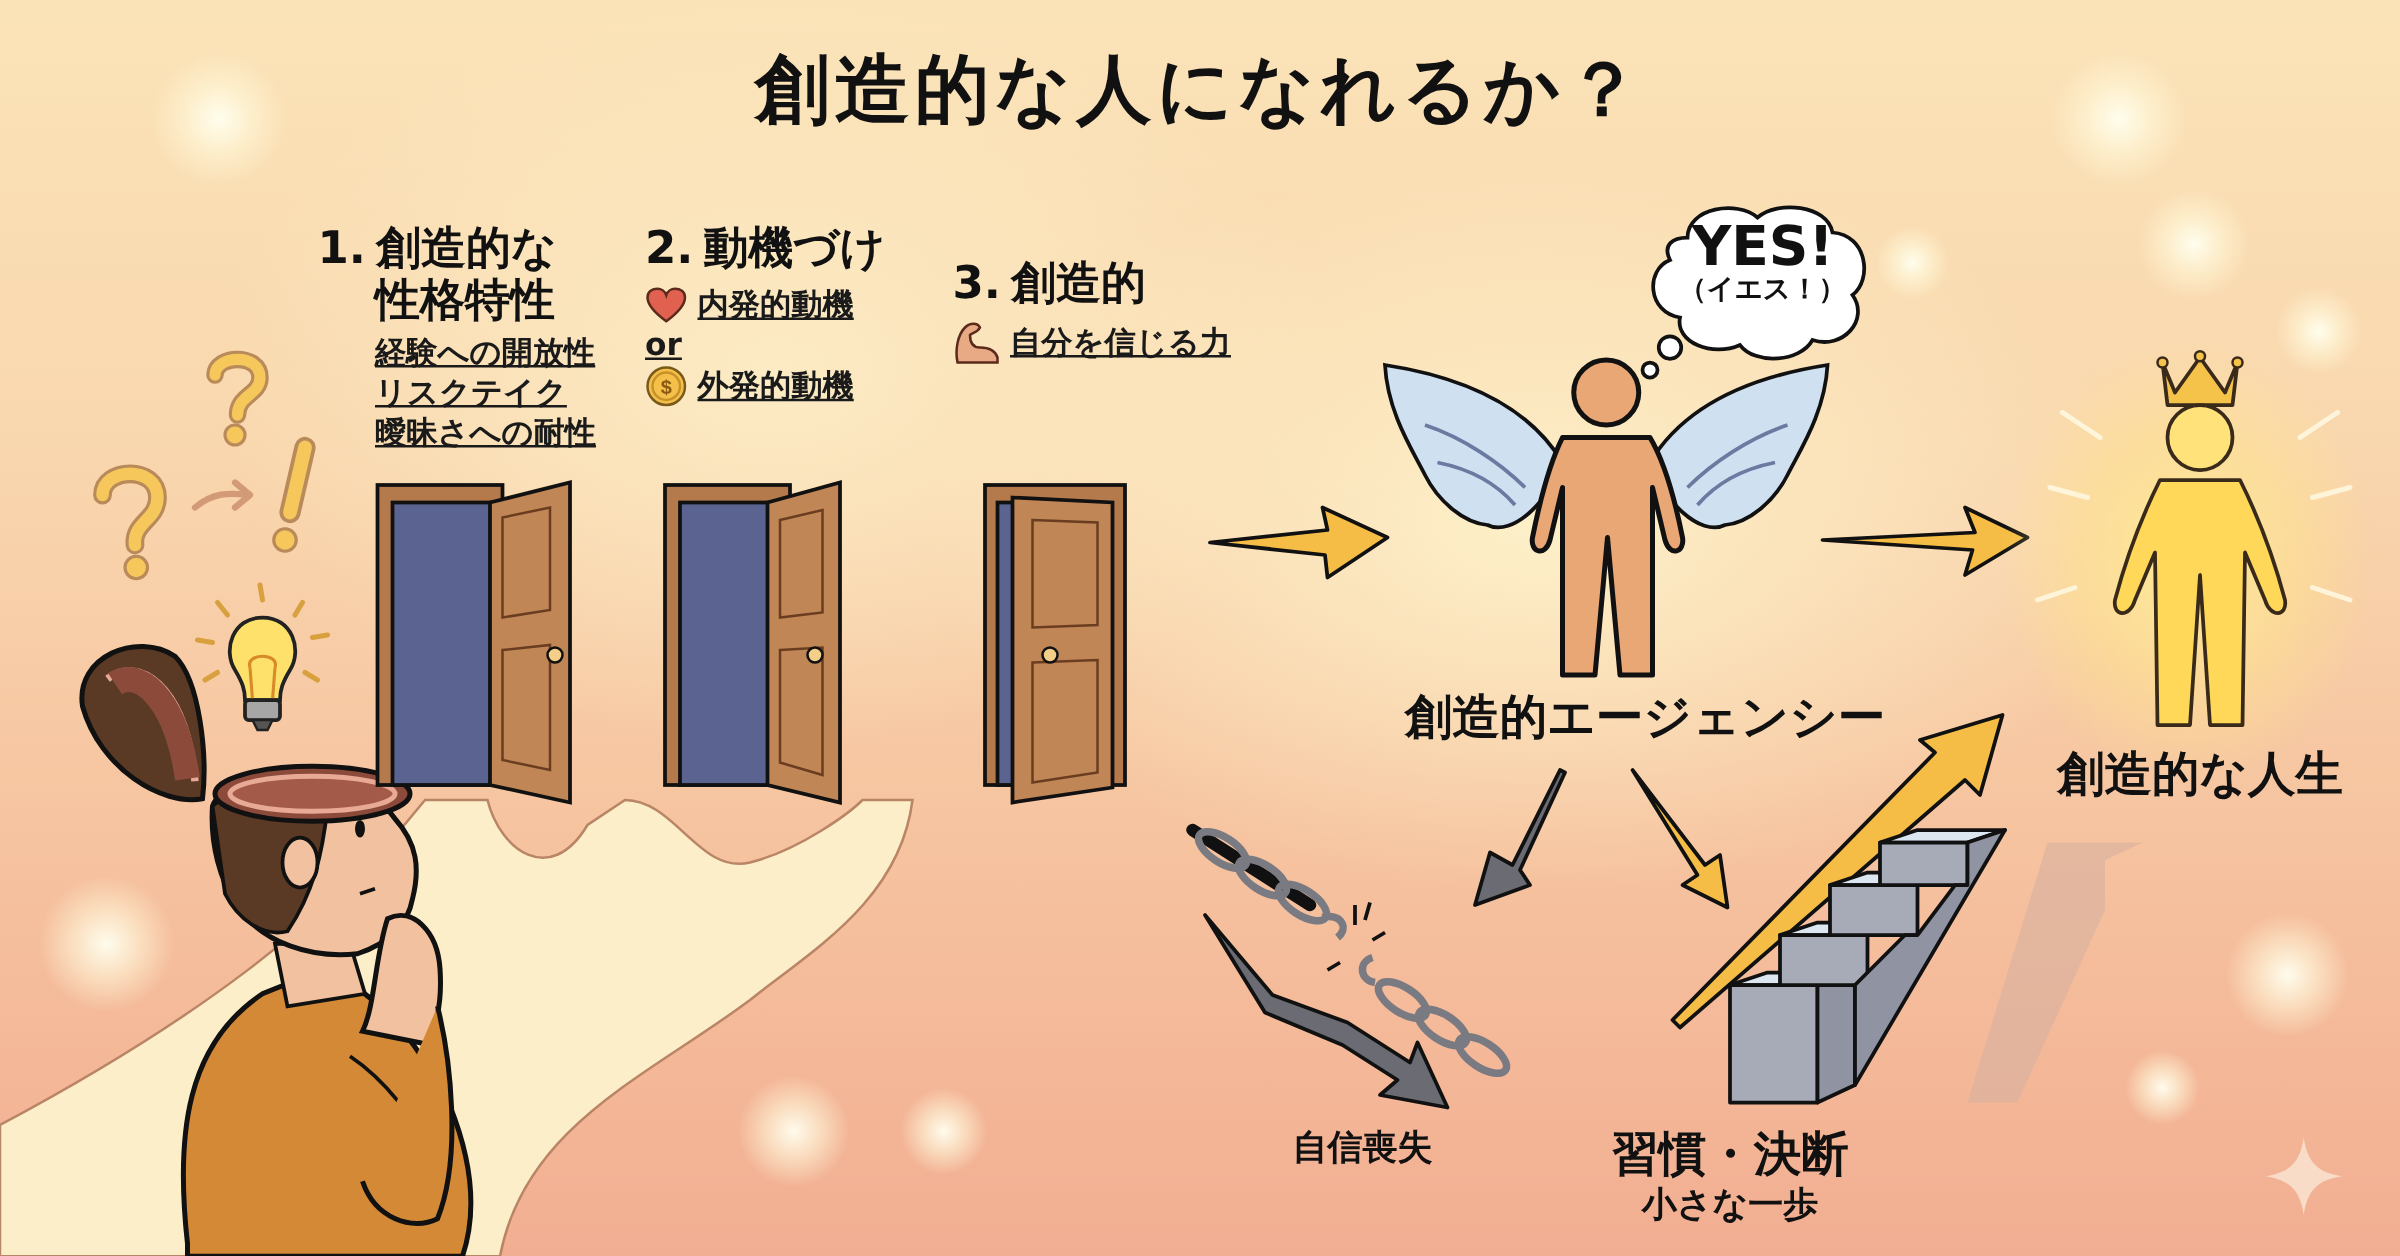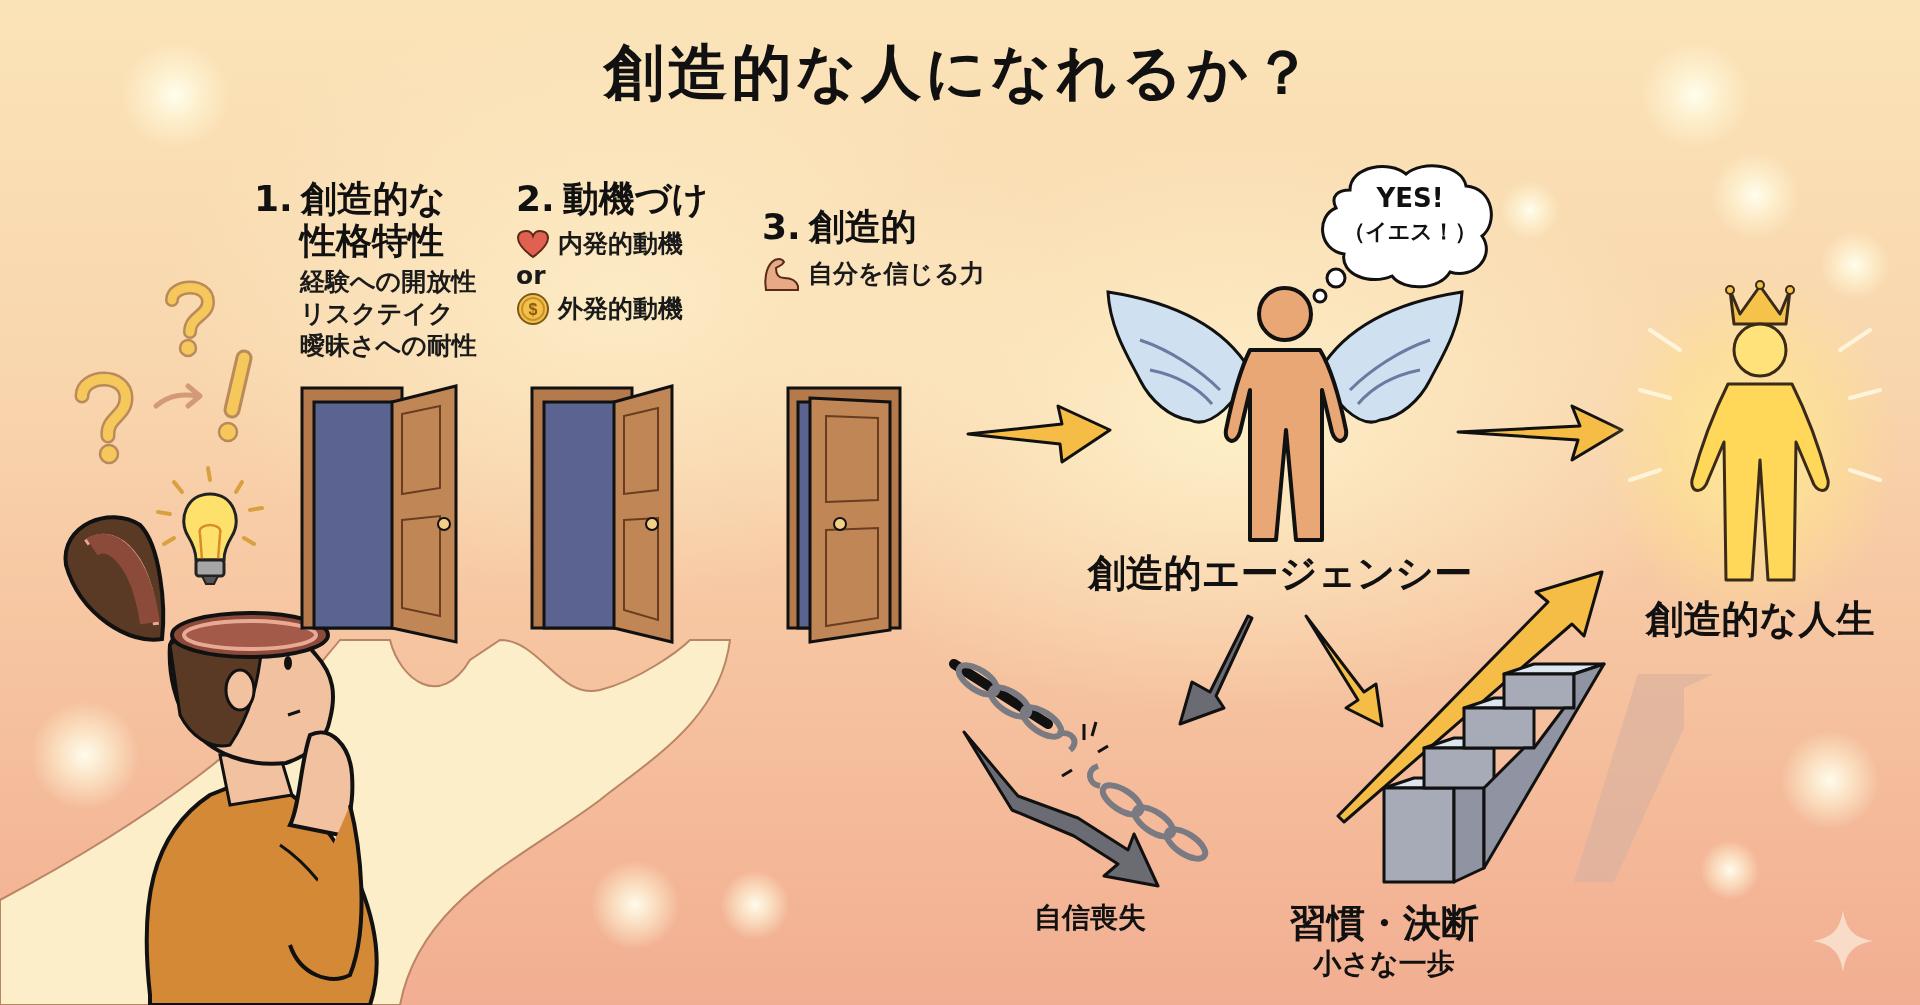--- a/index.html
+++ b/index.html
@@ -7,21 +7,21 @@
     font-family:"DejaVu Sans","Liberation Sans",sans-serif;color:#111;
     background:
       radial-gradient(ellipse 700px 420px at 1230px 420px, #fdf0c8 0%, rgba(253,240,200,0) 70%),
       radial-gradient(ellipse 600px 400px at 620px 300px, #fcebc4 0%, rgba(252,235,196,0) 75%),
       linear-gradient(180deg,#fbe3b8 0%,#f9d7ae 35%,#f6c4a0 65%,#f2ae92 100%);}
   .glow{position:absolute;border-radius:50%;pointer-events:none;
     background:radial-gradient(circle,rgba(255,255,240,.95) 0%,rgba(255,250,220,.55) 35%,rgba(255,240,200,0) 70%);}
   .abs{position:absolute;}
   .title{position:absolute;left:0;width:1920px;top:12px;text-align:center;font-weight:bold;font-size:60px;letter-spacing:4px;line-height:120px;}
   .step-title{font-weight:bold;font-size:36px;line-height:42px;}
-  .sub{font-size:25px;line-height:32px;font-weight:bold;color:#1a1a1a;}
+  .sub{font-size:25px;line-height:32px;font-weight:bold;color:#1a1a1a;text-decoration:underline;}
   .label-big{font-weight:bold;font-size:38px;line-height:46px;text-align:center;}
   .label-small{font-size:28px;line-height:36px;text-align:center;font-weight:bold;}
   .row{display:flex;align-items:center;gap:8px;}
   svg{overflow:visible;}
 </style>
 </head>
 <body>
 
 <div class="glow" style="left:120px;top:40px;width:110px;height:110px;"></div>
 <div class="glow" style="left:1640px;top:40px;width:110px;height:110px;"></div>
@@ -239,25 +239,25 @@
   <circle cx="185" cy="34" r="26" fill="#e8a775" stroke="#111" stroke-width="4"></circle>
   <path d="M150,70 L220,70 C232,90 240,120 246,150 C248,162 236,166 232,152 L222,110 L222,260 L196,260 L186,150 L176,260 L150,260 L150,110 L140,152 C136,166 124,162 126,150 C132,120 140,90 150,70 Z" fill="#e8a775" stroke="#111" stroke-width="4" stroke-linejoin="round"></path>
 </svg>
 
 <svg class="abs" style="left:1310px;top:160px;" width="190" height="150" viewBox="0 0 190 150">
   <path d="M40,30 C40,6 80,0 96,14 C112,0 152,4 156,26 C184,28 188,64 172,76 C186,96 164,120 140,112 C130,130 94,132 82,116 C60,126 30,114 34,94 C8,90 6,56 26,48 C20,36 28,30 40,30 Z" fill="#fff" stroke="#111" stroke-width="3"></path>
   <circle cx="26" cy="118" r="9" fill="#fff" stroke="#111" stroke-width="3"></circle>
   <circle cx="10" cy="136" r="6" fill="#fff" stroke="#111" stroke-width="3"></circle>
 </svg>
 <div class="abs" style="left:1340px;top:178px;width:140px;text-align:center;">
-  <div style="font-size:26px;font-weight:bold;line-height:40px;">YES!</div>
+  <div style="font-size:44px;font-weight:bold;line-height:40px;">YES!</div>
   <div style="font-size:22px;font-weight:bold;line-height:28px;">（イエス！）</div>
 </div>
 
-<div class="abs label-big" style="left:1060px;top:550px;width:440px;">創造的エージェンシー</div>
+<div class="abs label-big" style="left:1096px;top:550px;width:440px;">創造的エージェンシー</div>
 
 <div class="glow" style="left:1600px;top:270px;width:300px;height:360px;background:radial-gradient(ellipse,rgba(255,236,150,.95) 0%,rgba(255,228,140,.5) 40%,rgba(255,220,150,0) 70%);"></div>
 <svg class="abs" style="left:1660px;top:280px;" width="200" height="310" viewBox="0 0 200 310">
   <g stroke="#fff8e0" stroke-width="4" stroke-linecap="round" opacity=".9">
     <line x1="-10" y1="50" x2="20" y2="70"></line>
       <line x1="-20" y1="110" x2="10" y2="118"></line>
       <line x1="-30" y1="200" x2="0" y2="190"></line>
     <line x1="210" y1="50" x2="180" y2="70"></line>
       <line x1="220" y1="110" x2="190" y2="118"></line>
       <line x1="220" y1="200" x2="190" y2="190"></line>

